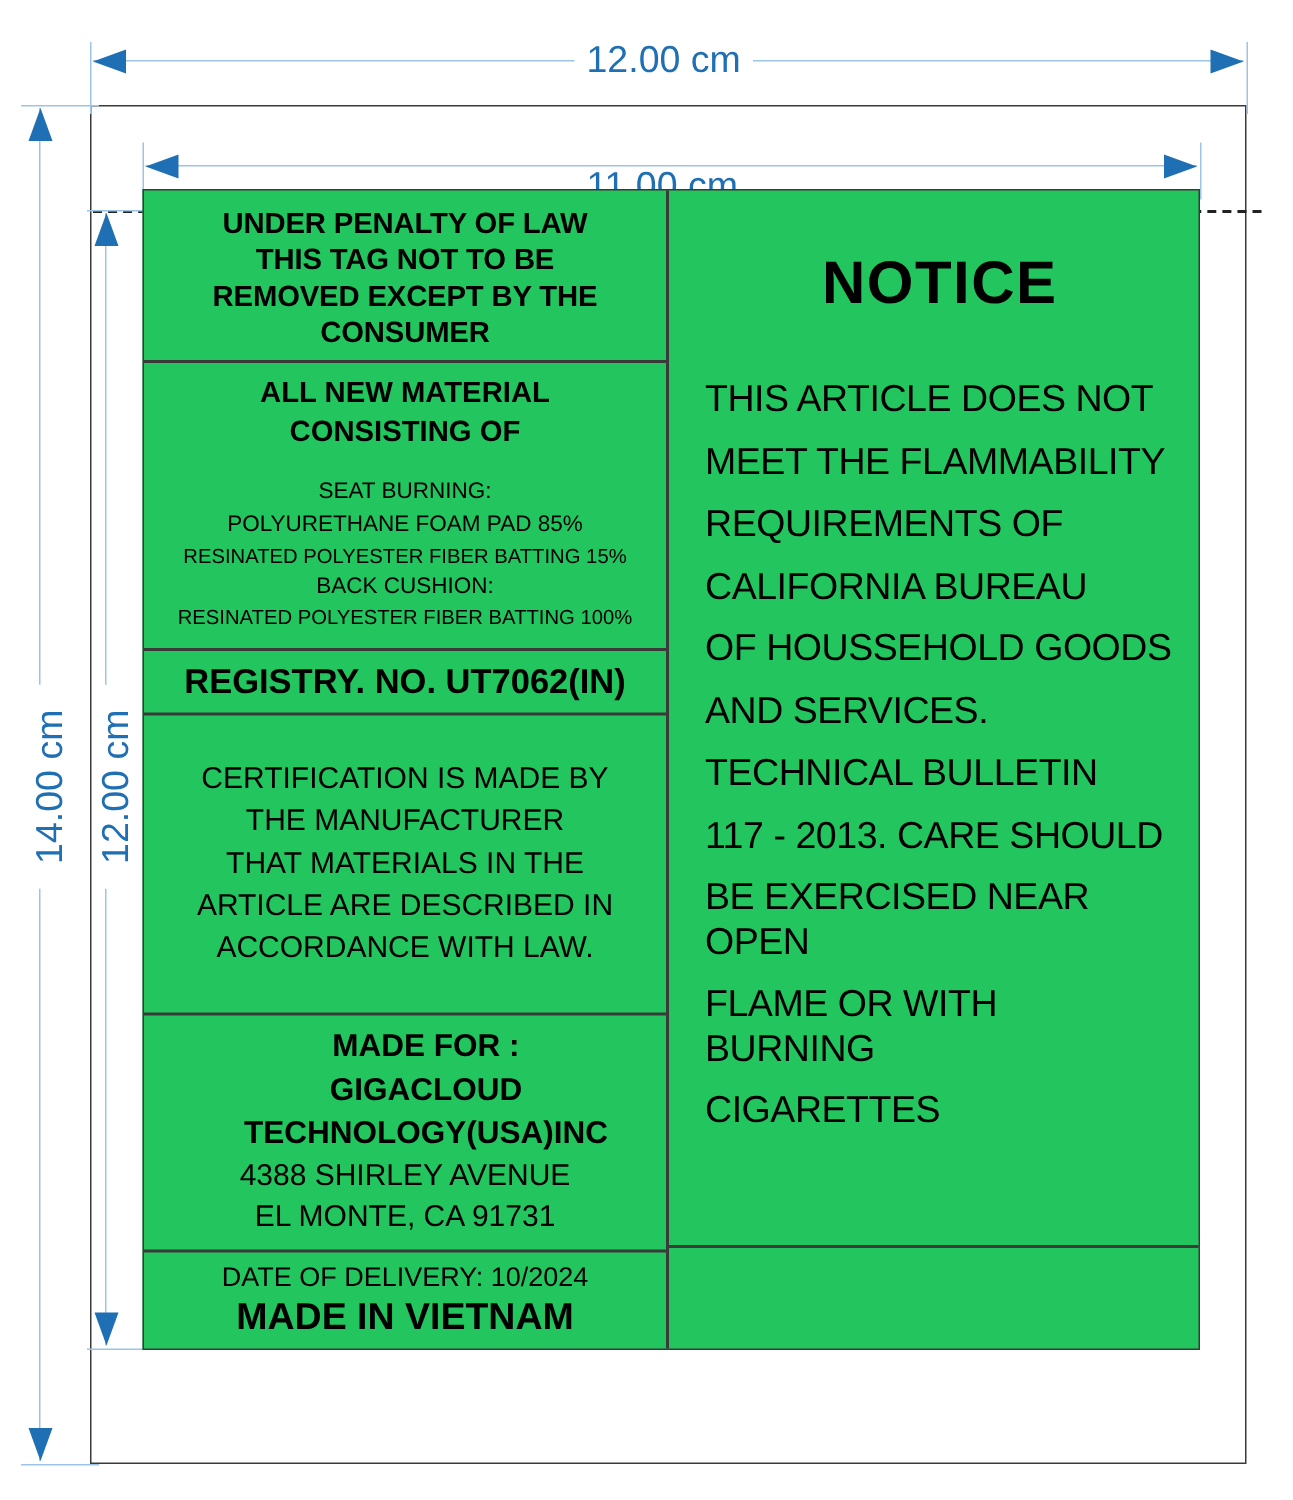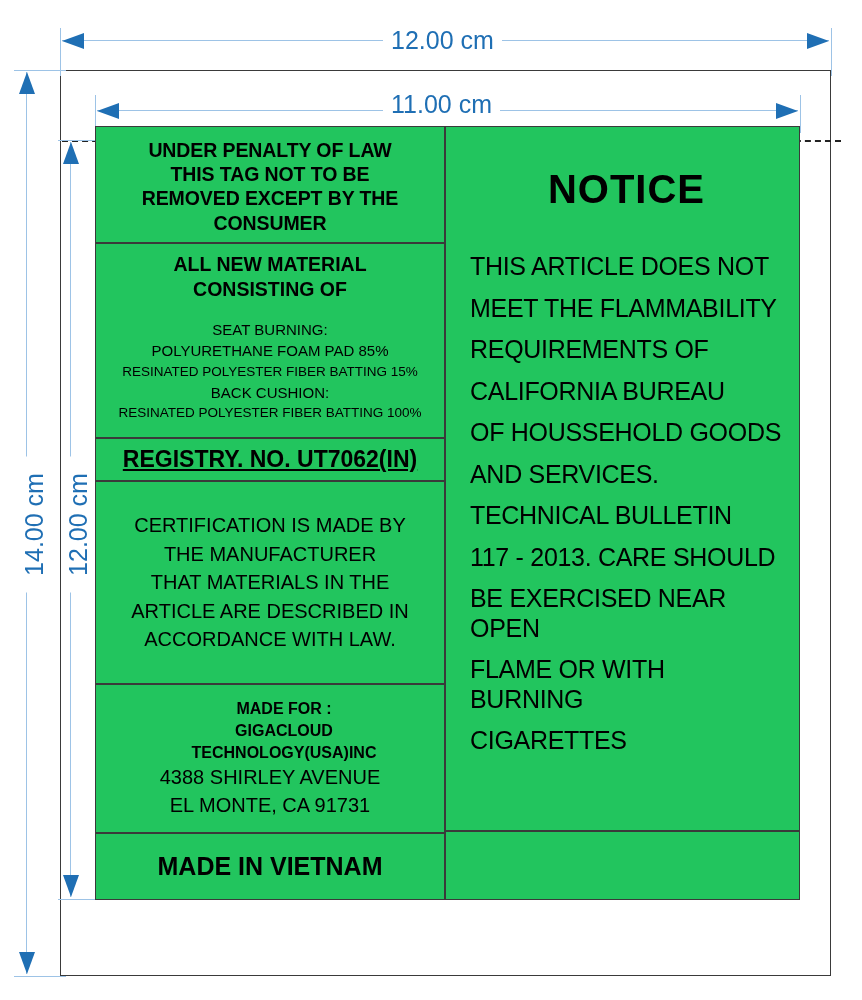--- a/index.html
+++ b/index.html
@@ -160,39 +160,38 @@
     font-weight: normal;
   }
   #cell-material .mat-list .small {
     font-size: 13.5px;
   }
 
   #cell-registry {
     height: 46px;
     font-weight: bold;
     font-size: 23px;
-    text-decoration: underline;
   }
 
   #cell-certification {
     height: 216px;
     padding: 6px 8px;
     font-size: 20px;
     line-height: 1.42;
     font-weight: normal;
   }
 
   #cell-madefor {
     height: 158px;
     padding: 8px 6px;
     line-height: 1.38;
   }
   #cell-madefor .bold-line {
     font-weight: bold;
-    font-size: 16px;
+    font-size: 21px;
     padding-left: 28px;
   }
   #cell-madefor .plain-line {
     font-weight: normal;
     font-size: 20px;
   }
 
   #cell-origin {
     height: 69px;
     padding: 4px;
@@ -246,21 +245,21 @@
 <div class="dim-line h" style="left:62px; top:40px; width:767px;"></div>
 <div class="arrow left" style="left:62px; top:33px;"></div>
 <div class="arrow right" style="left:807px; top:33px;"></div>
 <div class="dim-label" style="left:383px; top:28px;">12.00 cm</div>
 
 <div class="ext-line v" style="left:95px; top:95px; height:38px;"></div>
 <div class="ext-line v" style="left:800px; top:95px; height:38px;"></div>
 <div class="dim-line h" style="left:97px; top:110px; width:701px;"></div>
 <div class="arrow left" style="left:97px; top:103px;"></div>
 <div class="arrow right" style="left:776px; top:103px;"></div>
-<div class="dim-label" style="left:383px; top:92px;">11.00 cm</div>
+<div class="dim-label" style="left:383px; top:112px;">11.00 cm</div>
 
 <div class="ext-line h" style="left:14px; top:70px; width:52px;"></div>
 <div class="ext-line h" style="left:14px; top:976px; width:52px;"></div>
 <div class="dim-line v" style="left:26px; top:72px; height:902px;"></div>
 <div class="arrow up" style="left:19px; top:72px;"></div>
 <div class="arrow down" style="left:19px; top:952px;"></div>
 <div class="dim-label vert" style="left:-34px; top:512px; width:120px; text-align:center; transform:rotate(-90deg);">14.00 cm</div>
 
 <div class="ext-line h" style="left:58px; top:140px; width:40px;"></div>
 <div class="ext-line h" style="left:58px; top:899px; width:40px;"></div>
@@ -308,20 +307,21 @@
 
     <div id="cell-madefor" class="cell">
       <p class="bold-line">MADE FOR :</p>
       <p class="bold-line">GIGACLOUD</p>
       <p class="bold-line">TECHNOLOGY(USA)INC</p>
       <p class="plain-line">4388 SHIRLEY AVENUE</p>
       <p class="plain-line">EL MONTE, CA 91731</p>
     </div>
 
     <div id="cell-origin" class="cell last">
+      <p class="date-line">DATE OF DELIVERY: 10/2024</p>
       <p class="country-line">MADE IN VIETNAM</p>
     </div>
 
   </div>
 
   <div id="label-right-col">
     <div id="cell-notice">
       <div id="notice-title">NOTICE</div>
       <div id="notice-body">
         <p>THIS ARTICLE DOES NOT</p>

